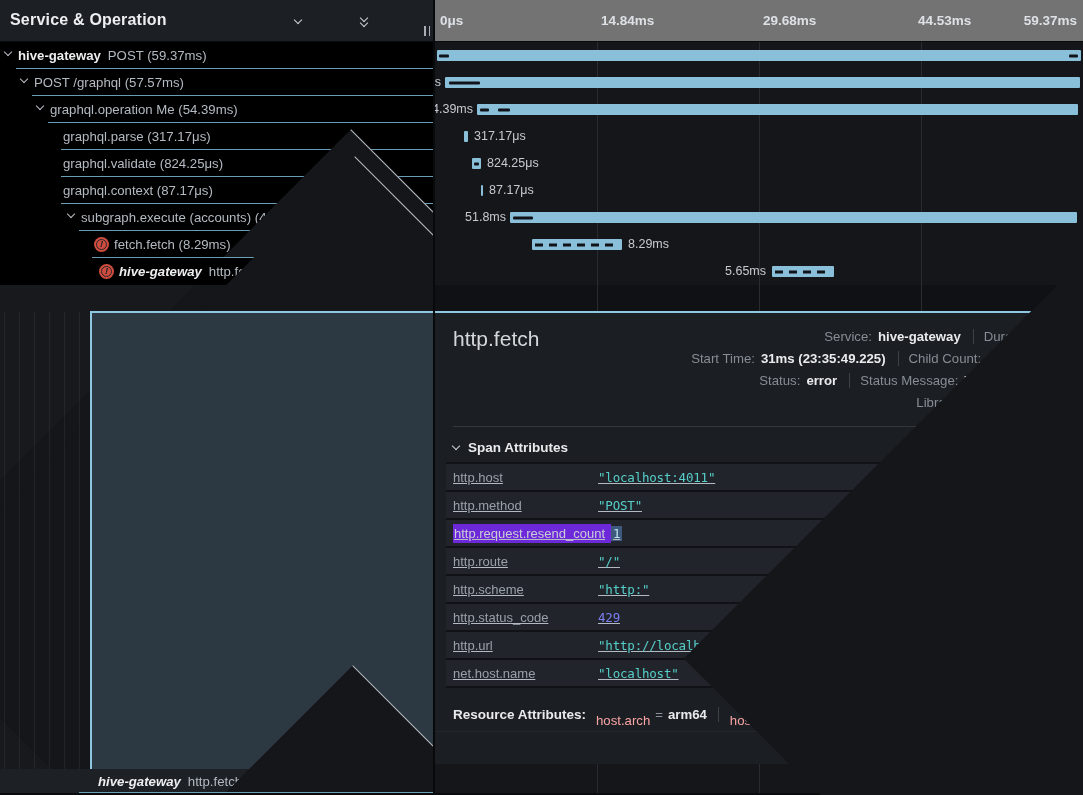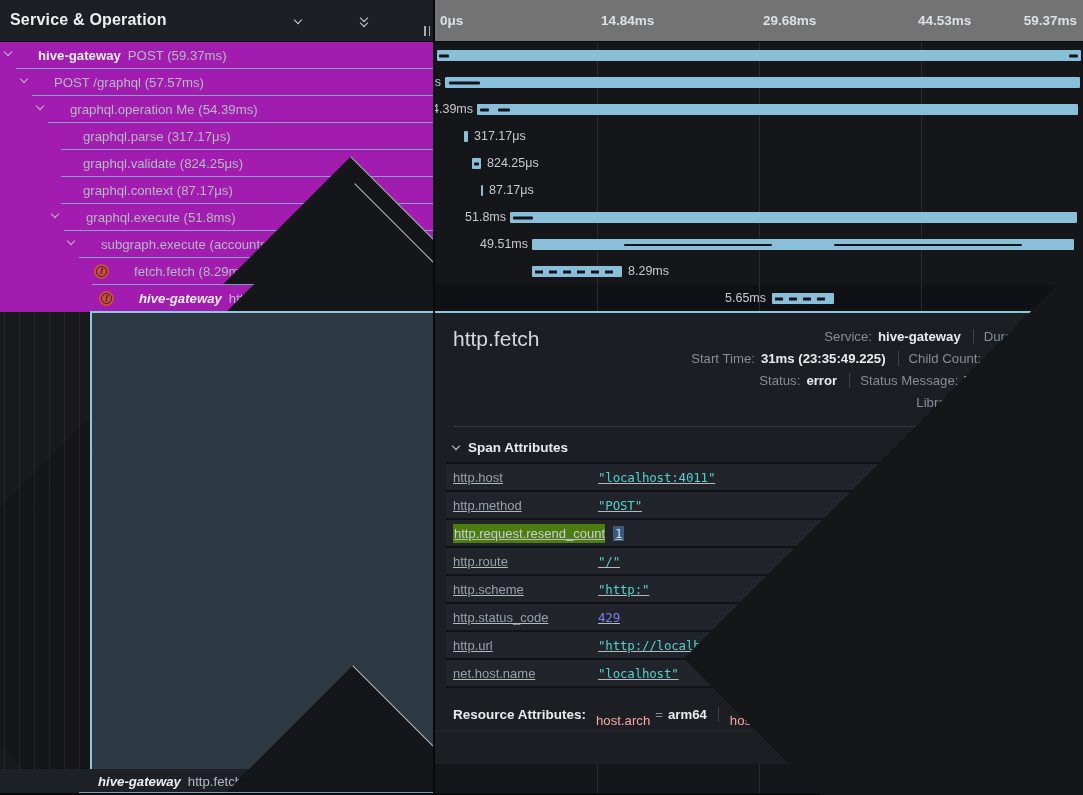--- a/index.html
+++ b/index.html
@@ -16,21 +16,21 @@
   .cv { display:inline-block; width:6px; height:6px; border-right:1.7px solid currentColor; border-bottom:1.7px solid currentColor; flex:none; }
   .cv.down { transform:rotate(45deg); margin-top:-3px; }
   .cv.right { transform:rotate(-45deg); }
   .dbl-d { display:flex; flex-direction:column; gap:1px; align-items:center; }
   .dbl-d .cv { margin-top:-2px; }
   .dbl-r { display:flex; }
   .split-handle { position:absolute; right:3px; top:26px; display:flex; gap:3px; cursor:col-resize; }
   .split-handle i { display:block; width:1.5px; height:10px; background:#a7adb5; }
 
   .trees { position:absolute; left:0; top:42px; width:433px; }
-  .trow { position:relative; height:27px; background:#a21caf; display:flex; align-items:center;padding-left:20px; }
+  .trow { position:relative; height:27px; background:#000000; display:flex; align-items:center; }
   .trow .cv { position:absolute; top:11px; color:#b9bfc7; }
   .trow .cv.down { top:10px; }
   .txt { white-space:nowrap; overflow:hidden; font-size:13.2px; color:#b4bac2; }
   .svc { font-weight:bold; color:#eceef0; margin-right:7px; }
   .svc.rem { font-style:italic; }
   .uline { position:absolute; bottom:0; right:0; height:1px; background:rgba(125,183,210,.85); }
   .err { position:absolute; top:6px; width:15px; height:15px; border-radius:50%; background:#cf4b3d; }
   .err::before { content:""; position:absolute; inset:2px; border:1.6px solid #23272c; border-radius:50%; }
   .err::after { content:"!"; position:absolute; left:0; right:0; top:0.5px; text-align:center; font-size:9.5px; font-weight:bold; color:#23272c; }
 
@@ -70,21 +70,21 @@
   .ml { color:#878d95; margin-right:6px; }
   .mv { color:#e9ebed; font-weight:bold; }
   .msep { width:1px; height:15px; background:#3c4147; margin:0 10px 0 12px; }
   .d-divider { height:1px; background:#33373d; margin:5px 14px 0 18px; }
   .d-section { display:flex; align-items:center; gap:9px; padding:13px 0 7px 18px; }
   .d-section .cv { color:#cfd3d8; }
   .d-section b { font-size:13.5px; color:#e8eaec; }
   .attrs { margin:0 13px 0 11px; border-top:2px solid #101216;text-decoration:underline; }
   .arow { position:relative; height:28px; background:#21252b; border-bottom:2px solid #101216; display:flex; align-items:center; padding:0 10px 0 7px; }
   .akey { flex:none; width:145px; font-size:13px; color:#9aa0a8; white-space:nowrap; }
-  .akey.hl { width:auto; margin-right:8px; background:#4d7c0f; color:#c9ced6; padding:2px 0 2px 1px; }
+  .akey.hl { width:auto; margin-right:0; background:#6d28d9; color:#c9ced6; padding:2px 6px 2px 1px; }
   .aval { flex:1; font-family:"DejaVu Sans Mono", monospace; font-size:12.5px; font-weight:500; letter-spacing:-.2px; white-space:nowrap; overflow:hidden; }
   .aval.str { color:#56cfc9; }
   .aval.num { color:#7b7ef2; }
   .aval .selnum { background:#3d5a7e; color:#bfe3f2; padding:1px 2px; }
   .copy { flex:none; width:16px; height:16px; display:flex; align-items:center; justify-content:center; cursor:pointer; }
   .d-resource { display:flex; align-items:center; padding:13px 14px 0 18px; font-size:13.2px; white-space:nowrap; overflow:hidden; }
   .d-resource .cv { color:#cfd3d8; margin-right:9px; }
   .d-resource b { color:#e8eaec; font-size:13.5px; margin-right:10px; }
   .rk { color:#fca5a5;margin-top:12px; } .req { color:#8d939c; margin:0 5px; } .rv { color:#e8eaec; font-weight:bold; }
   .rsep { width:1px; height:15px; background:#3c4147; margin:0 11px; flex:none; }
@@ -140,25 +140,20 @@
       </div>
       <div class="trow">
         <span class="txt" style="padding-left:63px">graphql.validate (824.25μs)</span>
         <i class="uline" style="left:61px"></i>
       </div>
       <div class="trow">
         <span class="txt" style="padding-left:63px">graphql.context (87.17μs)</span>
         <i class="uline" style="left:61px"></i>
       </div>
       <div class="trow">
-        <i class="cv down" style="left:52px"></i>
-        <span class="txt" style="padding-left:66px">graphql.execute (51.8ms)</span>
-        <i class="uline" style="left:64px"></i>
-      </div>
-      <div class="trow">
         <i class="cv down" style="left:68px"></i>
         <span class="txt" style="padding-left:81px">subgraph.execute (accounts) (49.51ms)</span>
         <i class="uline" style="left:79px"></i>
       </div>
       <div class="trow">
         <i class="cv right" style="left:79px"></i>
         <i class="err" style="left:94px"></i>
         <span class="txt" style="padding-left:114px">fetch.fetch (8.29ms)</span>
         <i class="uline" style="left:92px"></i>
       </div>
@@ -233,27 +228,20 @@
         <span class="blabel" style="left:52px">824.25μs</span>
       </div>
       <div class="brow">
         <span class="bar" style="left:46px;width:2px"></span>
         <span class="blabel" style="left:54px">87.17μs</span>
       </div>
       <div class="brow">
         <span class="blabel" style="right:577px">51.8ms</span>
         <span class="bar" style="left:75px;width:567px">
           <i class="seg" style="left:3px;width:20px"></i>
-        </span>
-      </div>
-      <div class="brow">
-        <span class="blabel" style="right:555px">49.51ms</span>
-        <span class="bar" style="left:97px;width:542px">
-          <i class="seg thin" style="left:92px;width:148px"></i>
-          <i class="seg thin" style="left:302px;width:188px"></i>
         </span>
       </div>
       <div class="brow">
         <span class="bar" style="left:97px;width:90px">
             <i class="dash"></i>
           </span>
         <span class="blabel" style="left:193px">8.29ms</span>
       </div>
       <div class="brow">
         <span class="blabel" style="right:317px">5.65ms</span>

